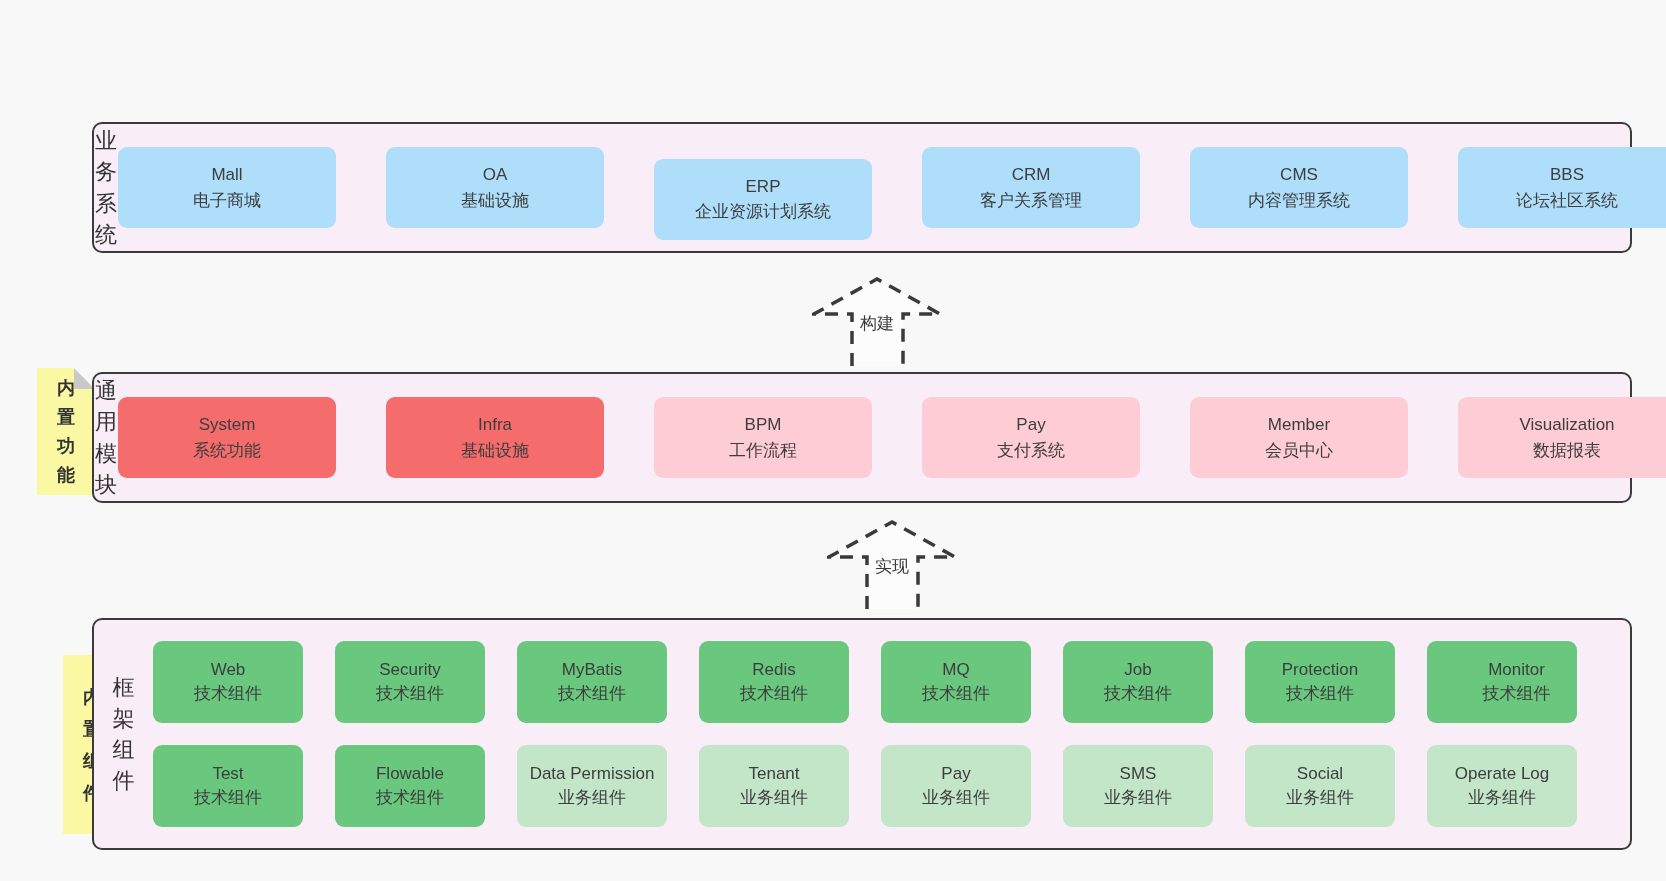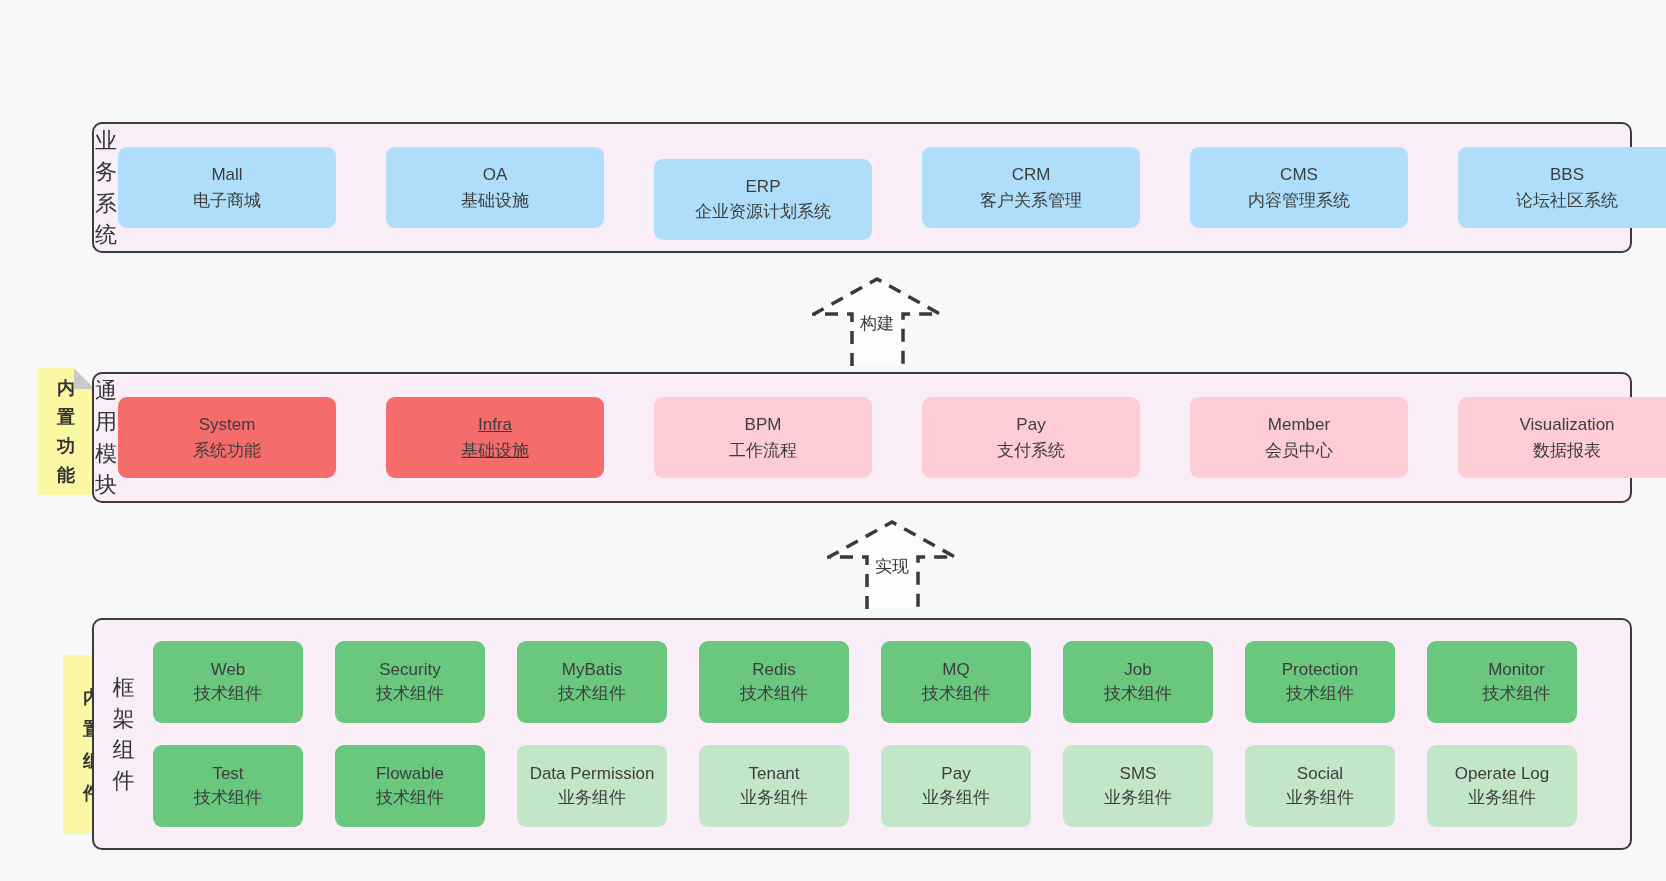--- a/index.html
+++ b/index.html
@@ -95,21 +95,21 @@
   </div>
   <section class="container c2">
     <div class="vlabel">
       <div class="vlabel-inner">通用模块</div>
     </div>
     <div class="boxes">
         <div class="box" style="background: rgb(245, 108, 108);">
           <div>System</div>
           <div>系统功能</div>
         </div>
-        <div class="box" style="background: rgb(245, 108, 108); text-decoration: underline;">
+        <div class="box" style="background: rgb(245, 108, 108);">
           <div>Infra</div>
           <div>基础设施</div>
         </div>
         <div class="box" style="background: rgb(253, 204, 213);">
           <div>BPM</div>
           <div>工作流程</div>
         </div>
         <div class="box" style="background: rgb(253, 204, 213);">
           <div>Pay</div>
           <div>支付系统</div>

